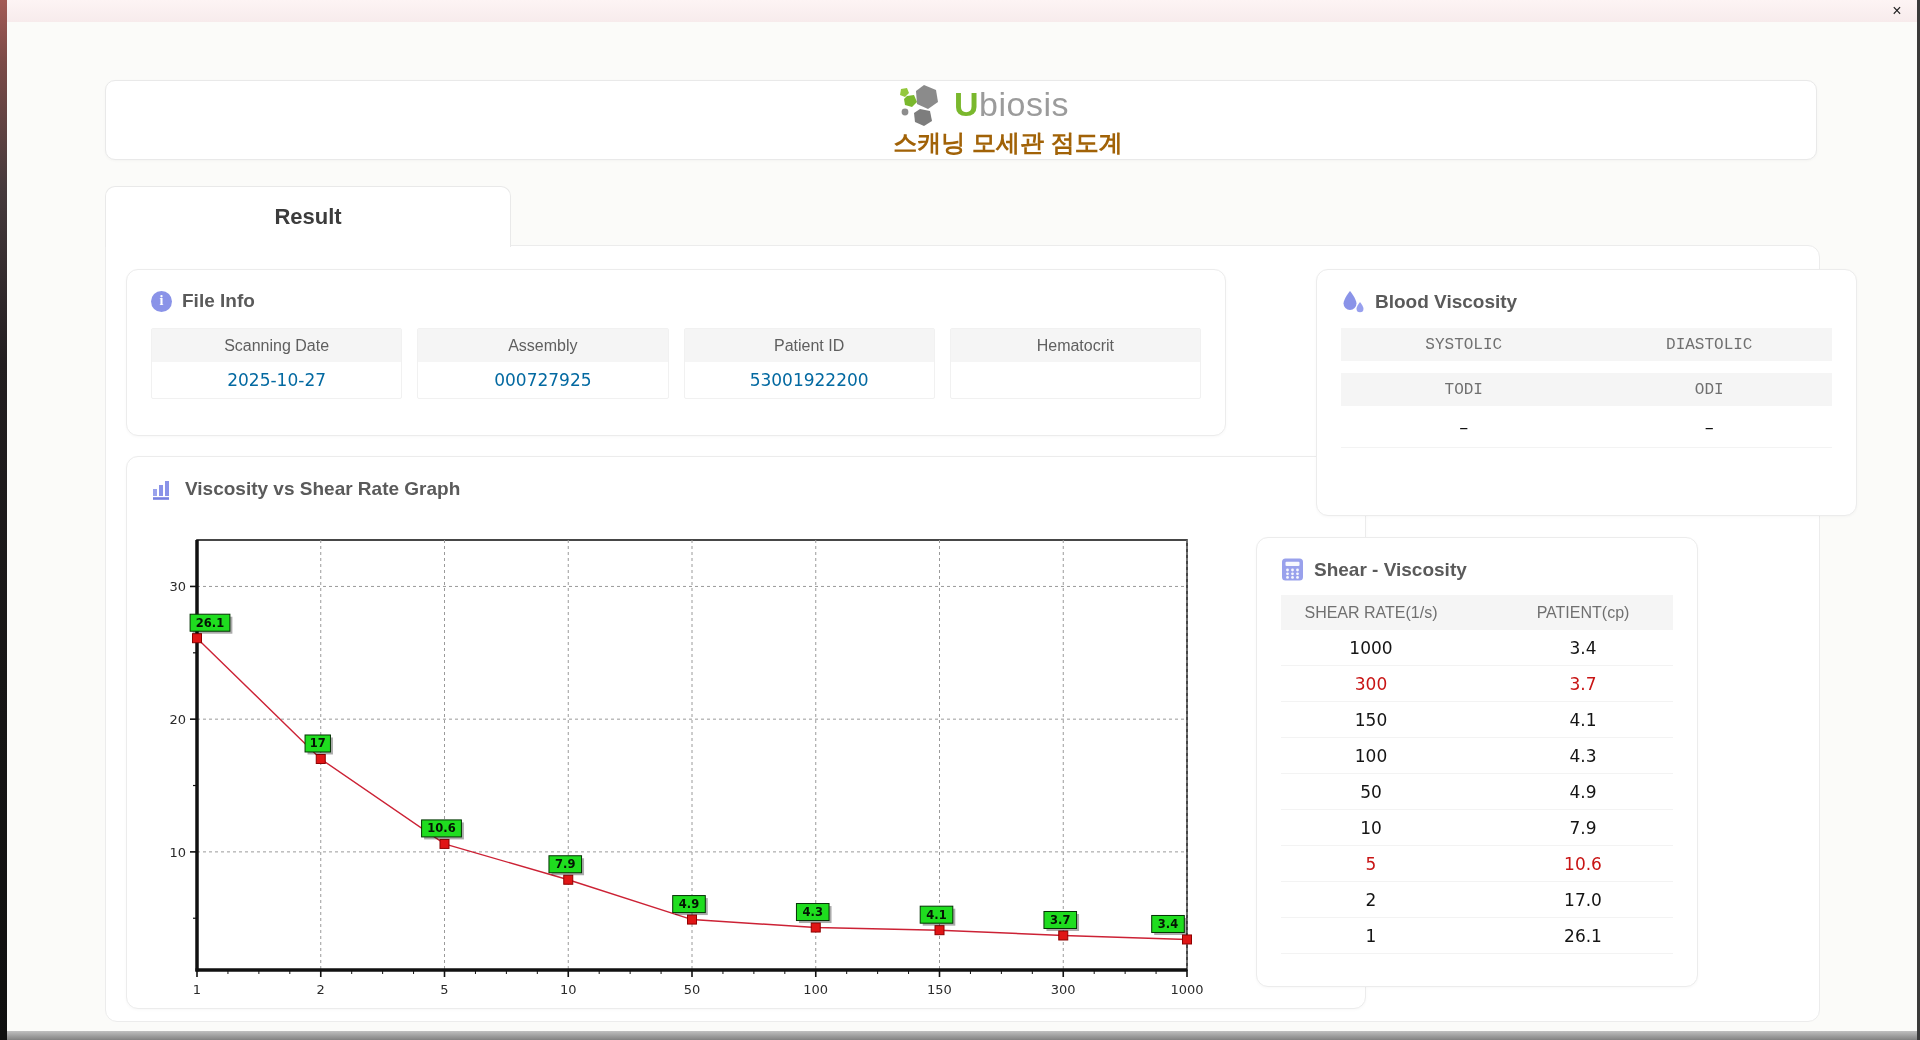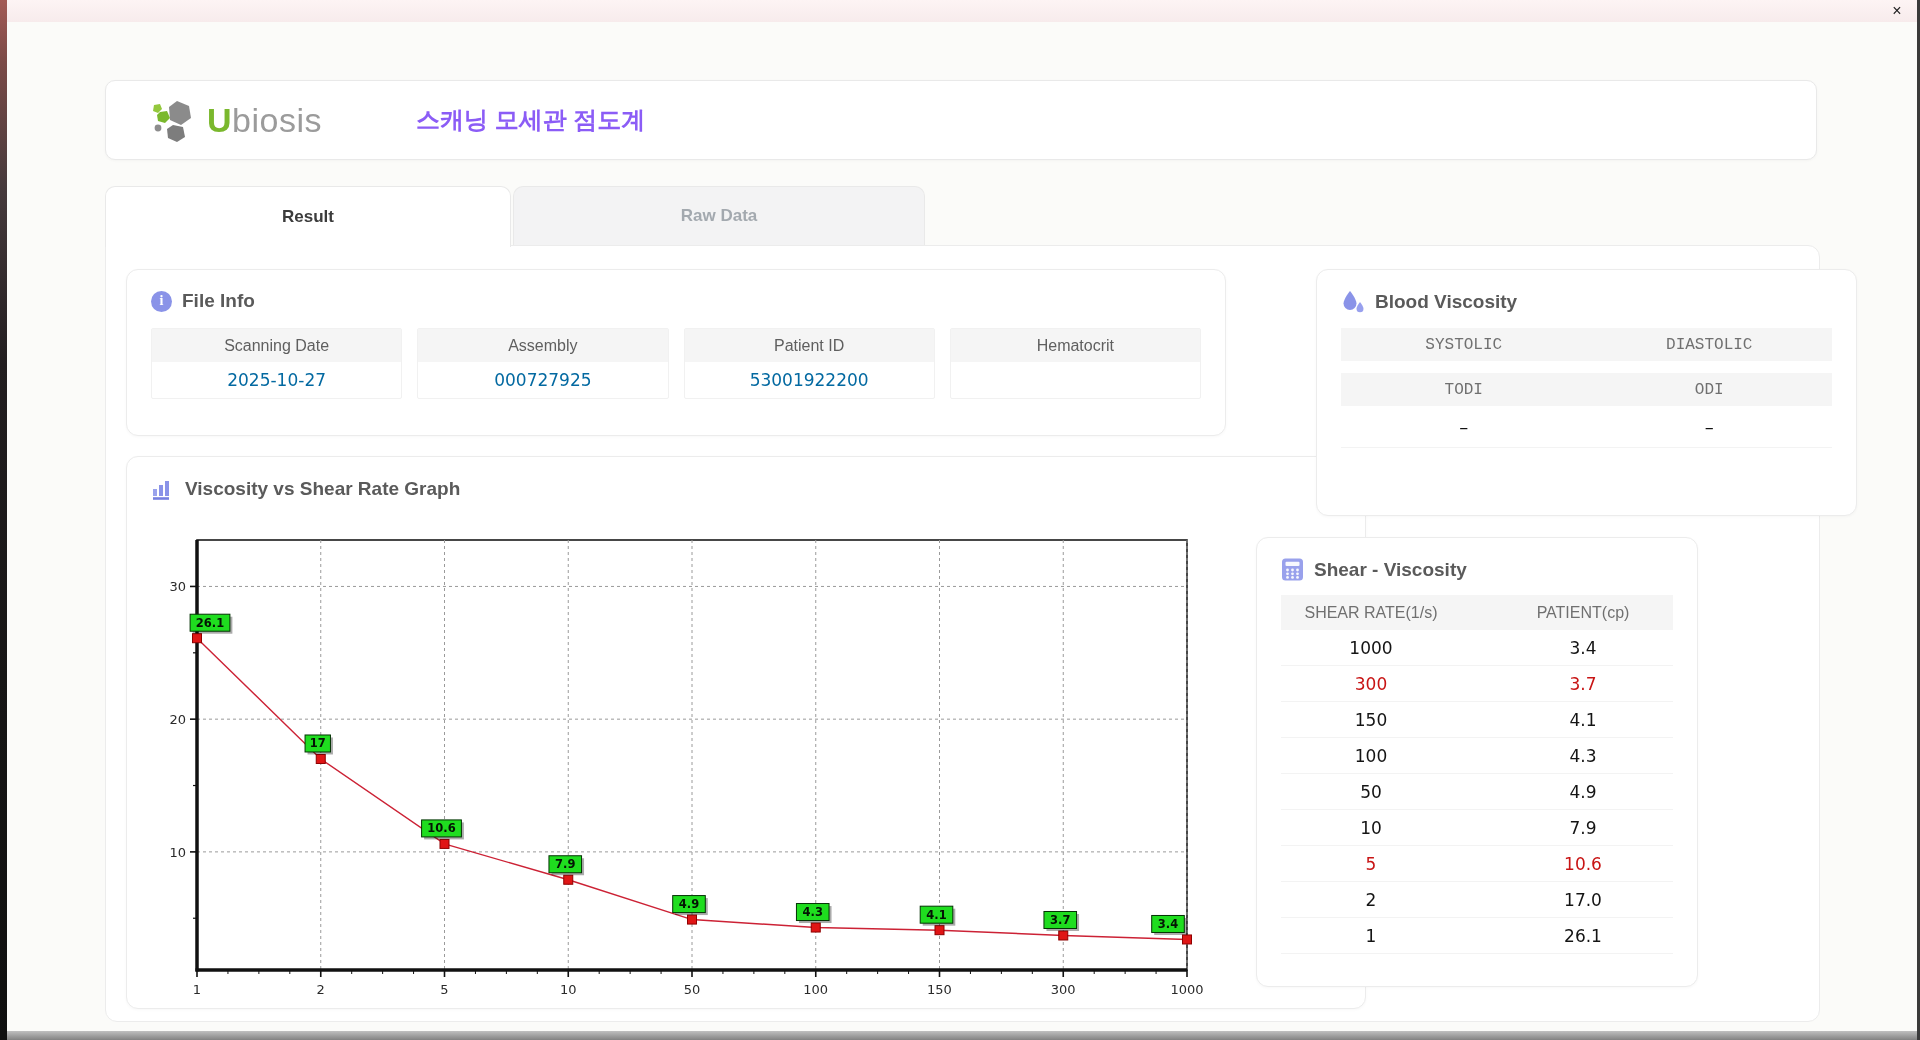--- a/index.html
+++ b/index.html
@@ -14,31 +14,31 @@
   .edge-left { position:absolute; left:0; top:0; width:7px; height:1040px; z-index:60;
                background:linear-gradient(180deg,#a35a55 0%,#7a4a47 6%,#463a3c 18%,#221e20 35%,#171616 65%,#0f0f0f 100%); }
   .edge-right { position:absolute; right:0; top:0; width:3px; height:1040px; background:#3a3a3a; z-index:60; }
   .edge-bottom { position:absolute; left:7px; right:3px; bottom:0; height:9px;
                  background:linear-gradient(180deg,#bfbfbf,#828282); z-index:55; }
   .window { position:absolute; left:6px; top:22px; right:3px; bottom:9px; background:#fbfbf9; }
 
   
   .header-card { position:absolute; left:99px; top:58px; width:1712px; height:80px;
                  background:#fff; border:1px solid #e9e9e9; border-radius:10px;
-                 box-shadow:0 1px 3px rgba(0,0,0,.03); display:flex; align-items:center; }
+                 box-shadow:0 1px 3px rgba(0,0,0,.03); display:flex; align-items:center;flex-direction:column; }
   .brand { display:flex; align-items:center; margin-left:45px; }
   .brand-text { font-size:34px; letter-spacing:.5px; margin-left:4px; }
   .brand-u { color:#7ab82d; font-weight:bold; }
   .brand-rest { color:#9b9b9b; }
-  .app-title { margin-left:94px; font-size:24px; font-weight:bold; color:#8b5cf6; }
+  .app-title { margin-left:94px; font-size:24px; font-weight:bold; color:#a16207; }
 
   
   .tab { position:absolute; height:60px; top:164px; border:1px solid #e9e9e9; border-bottom:none;
          border-radius:10px 10px 0 0; display:flex; align-items:center; justify-content:center;
-         font-size:17px; font-weight:bold; cursor:pointer; }
+         font-size:22px; font-weight:bold; cursor:pointer; }
   .tab-active { left:99px; width:406px; background:#fff; color:#3c3c3c; z-index:3; height:61px; }
   .tab-inactive { left:507px; width:412px; background:#f3f3f4; color:#a3a9af; z-index:1; height:59px; }
 
   
   .main { position:absolute; left:99px; top:223px; width:1715px; height:777px;
           background:#fff; border:1px solid #ececec; border-radius:0 12px 12px 12px; z-index:2; }
   .card { position:absolute; background:#fff; border:1px solid #ececec; border-radius:12px;
           box-shadow:0 1px 3px rgba(0,0,0,.03); }
   .card-head { display:flex; align-items:center; gap:10px; padding:20px 0 14px 24px; }
   .card-title { font-size:19px; font-weight:bold; color:#5a5a5a; }
@@ -97,21 +97,20 @@
         <polygon points="9,15 16,14 19,21 14,26 7,24 6,18" fill="#7ab82d"></polygon>
         <polygon points="3,8 9,7 11,12 7,16 2,14" fill="#94c83d"></polygon>
         <circle cx="7" cy="31" r="3.4" fill="#8d8d8d"></circle>
       </svg>
       <div class="brand-text"><span class="brand-u">U</span><span class="brand-rest">biosis</span></div>
     </div>
     <div class="app-title">스캐닝 모세관 점도계</div>
   </div>
 
   <div class="tab tab-active">Result</div>
-  <div class="tab tab-inactive">Raw Data</div>
 
   <div class="main">
 
     <div class="card file-card">
       <div class="card-head">
         <div class="info-badge">i</div>
         <div class="card-title">File Info</div>
       </div>
       <div class="file-fields">
 

